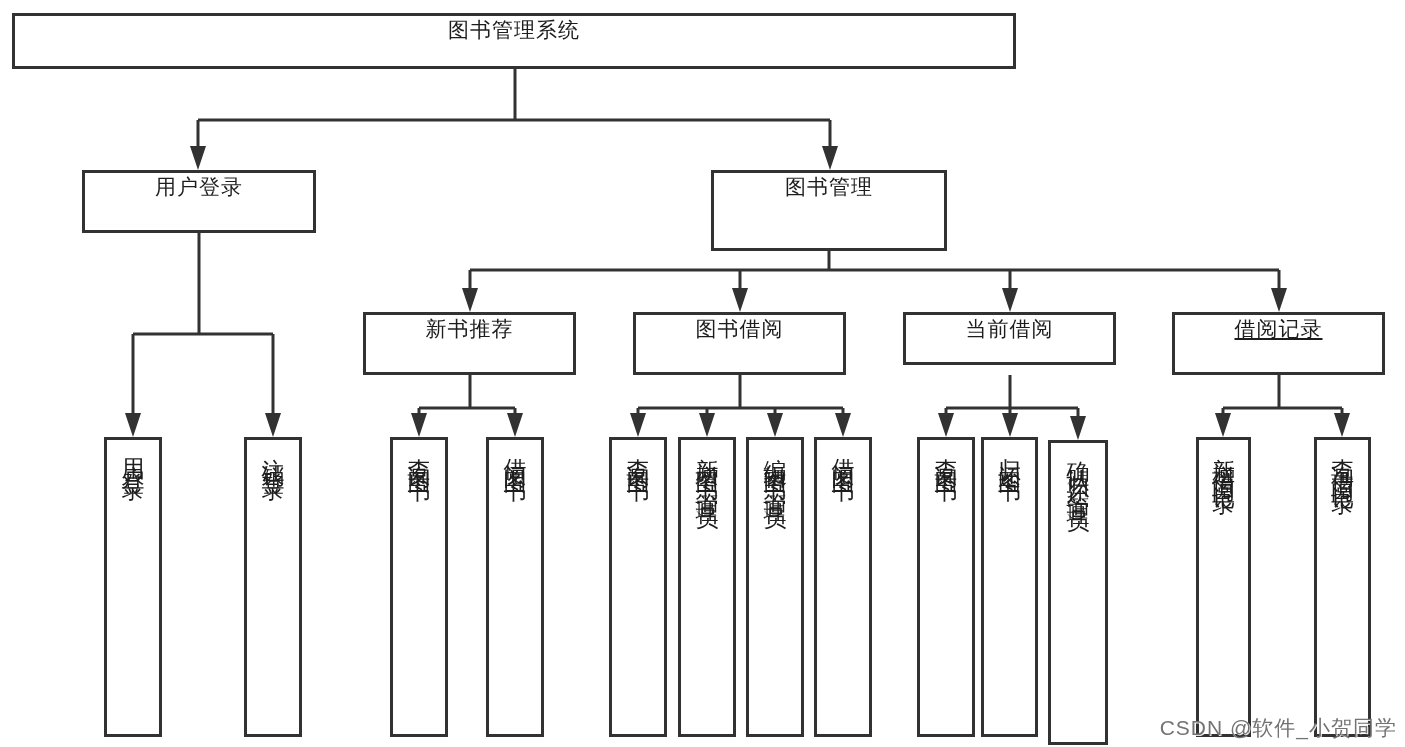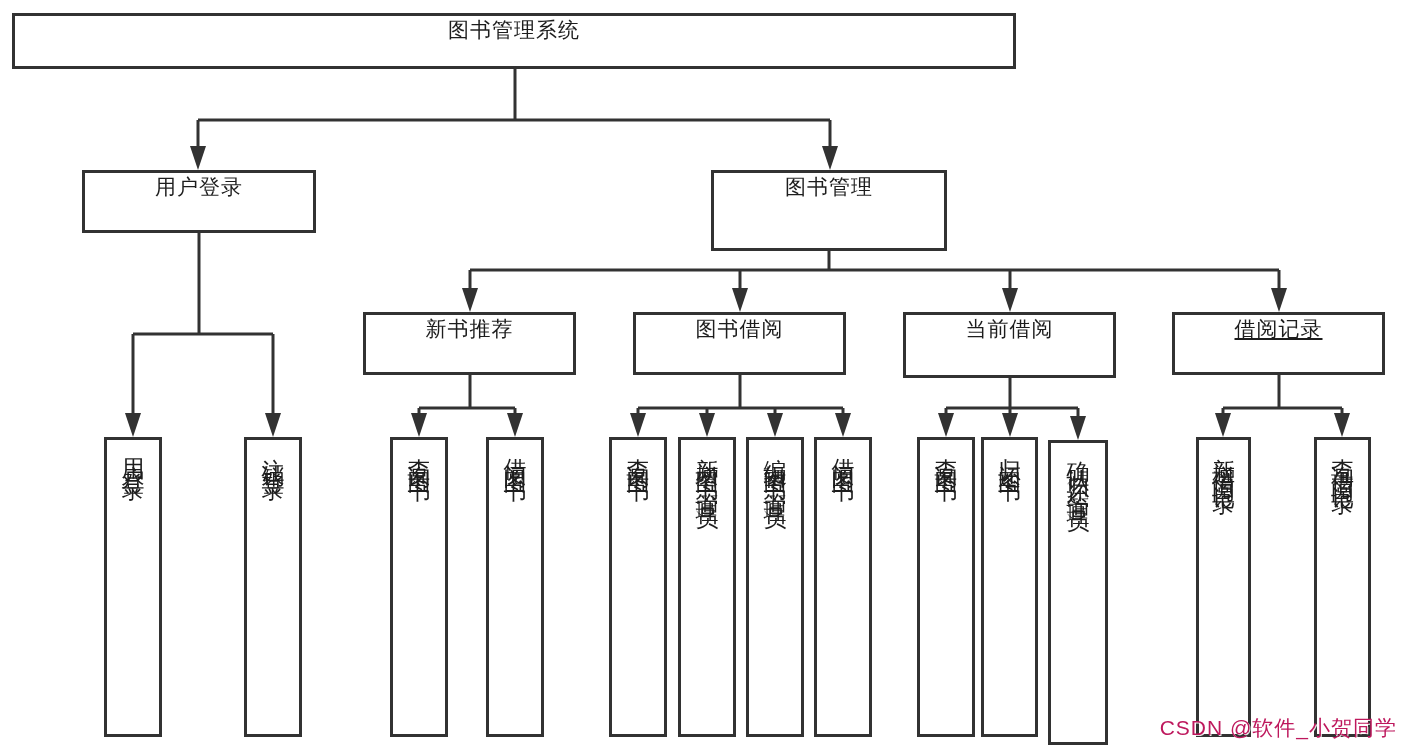--- a/index.html
+++ b/index.html
@@ -47,21 +47,21 @@
     line-height: 1;
     white-space: nowrap;
   }
   .watermark {
     position: absolute;
     right: 8px;
     top: 714px;
     z-index: 3;
     font-size: 21px;
     letter-spacing: 1px;
-    color: #be185d;
+    color: #737373;
     text-shadow: 1px 1px 0 rgba(255,255,255,0.85);
     white-space: nowrap;
   }
 </style>
 </head>
 <body>
 
 <div class="stage">
 
   <svg class="connectors" viewBox="0 0 1405 747" xmlns="http://www.w3.org/2000/svg">
@@ -143,21 +143,21 @@
   <div class="box" style="left:711px; top:170px; width:236px; height:81px;">
     <span class="hlabel">图书管理</span>
   </div>
 
   <div class="box" style="left:633px; top:312px; width:213px; height:63px;">
     <span class="hlabel">图书借阅</span>
   </div>
   <div class="box" style="left:363px; top:312px; width:213px; height:63px;">
     <span class="hlabel">新书推荐</span>
   </div>
-  <div class="box" style="left:903px; top:312px; width:213px; height:66px;">
+  <div class="box" style="left:903px; top:312px; width:213px; height:53px;">
     <span class="hlabel">当前借阅</span>
   </div>
   <div class="box" style="left:1172px; top:312px; width:213px; height:63px;text-decoration:underline;">
     <span class="hlabel">借阅记录</span>
   </div>
 
   <div class="box" style="left:104px; top:437px; width:58px; height:300px;">
     <span class="vlabel">用户登录</span>
   </div>
   <div class="box" style="left:244px; top:437px; width:58px; height:300px;">

